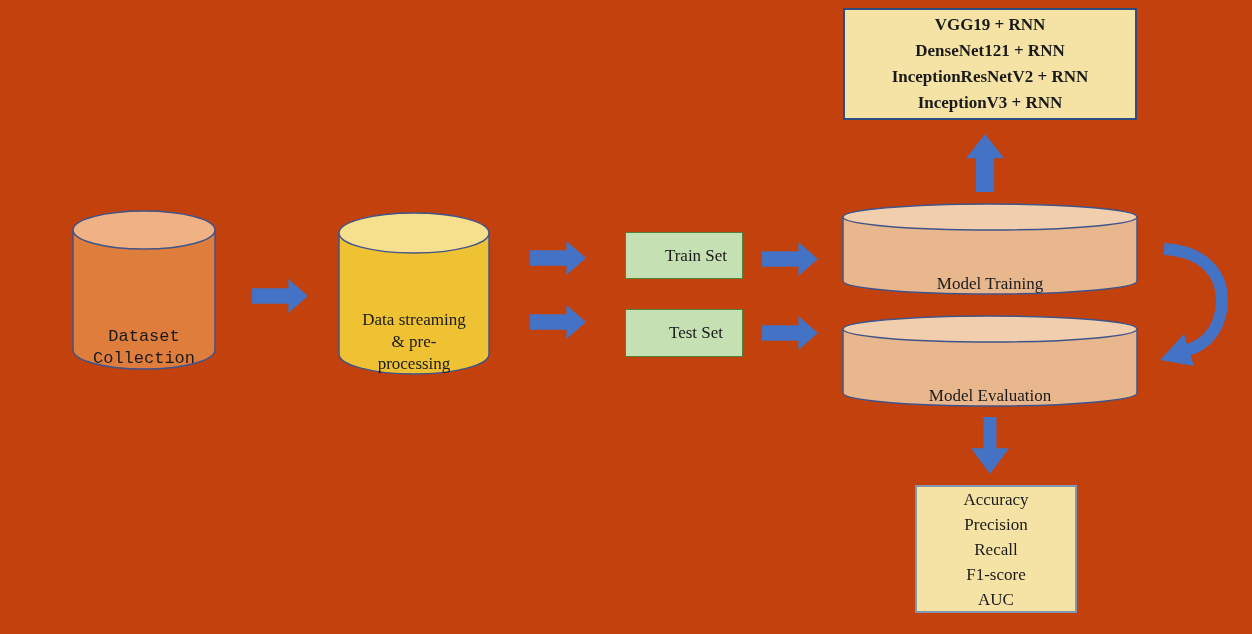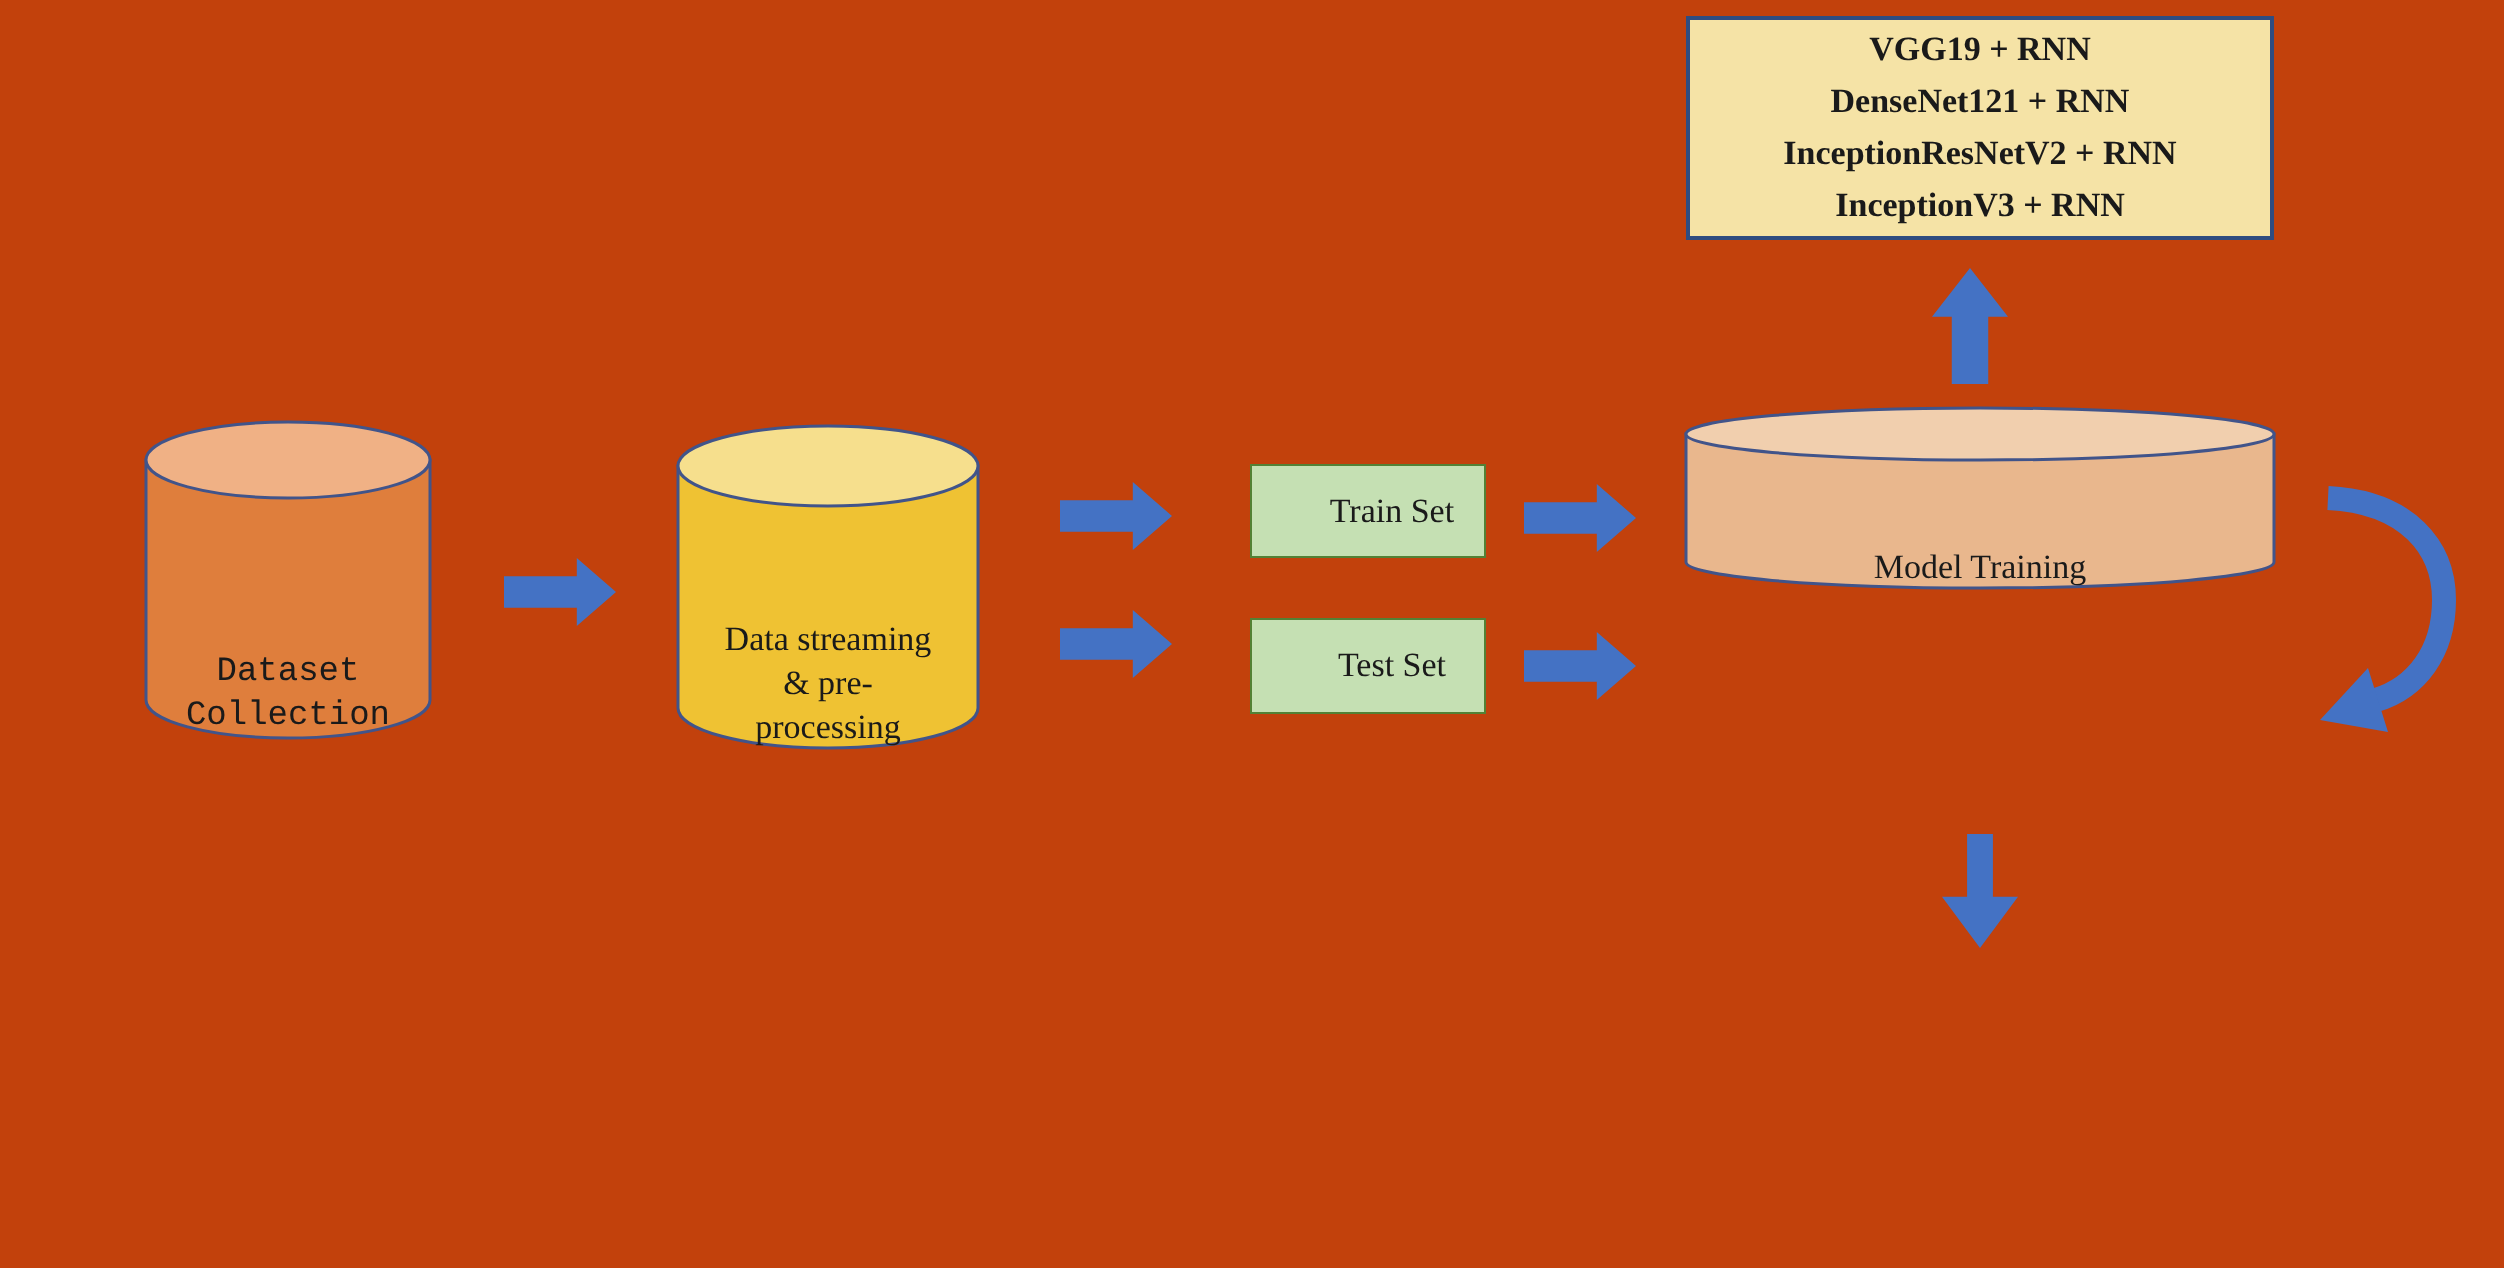--- a/index.html
+++ b/index.html
@@ -110,17 +110,33 @@
     <div class="cyl-label" style="padding-top:14px;">
       <div>Model Training</div>
     </div>
   </div>
 
   <svg class="abs curved-arrow" width="84" height="126" viewBox="0 0 84 126">
     <path d="M 12 9 C 52 11 70 34 70 60 C 70 86 56 104 36 110" fill="none" stroke-width="12" style="stroke: rgb(68, 114, 196);"></path>
     <polygon points="8,120 32,94 42,126" style="fill: rgb(68, 114, 196);"></polygon>
   </svg>
 
+  <div class="cyl" style="left:842px; top:315px; width:296px; height:92px;">
+    <svg width="296" height="92" viewBox="0 0 296 92">
+      <path d="M1,14 V78 A147,13 0 0 0 295,78 V14 Z" stroke-width="1.5" style="fill: rgb(233, 183, 141); stroke: rgb(65, 84, 138);"></path>
+      <ellipse cx="148" cy="14" rx="147" ry="13" stroke-width="1.5" style="fill: rgb(241, 207, 174); stroke: rgb(65, 84, 138);"></ellipse>
+    </svg>
+    <div class="cyl-label" style="padding-top:14px;">
+      <div>Model Evaluation</div>
+    </div>
+  </div>
 
   <div class="arrow arrow-down" style="background: rgb(68, 114, 196);"></div>
 
+  <div class="box metrics-box" style="background: rgb(245, 227, 166); border-color: rgb(132, 150, 176); color: rgb(26, 26, 26);">
+    <div>Accuracy</div>
+    <div>Precision</div>
+    <div>Recall</div>
+    <div>F1-score</div>
+    <div>AUC</div>
+  </div>
 
 </div>
 
 </body></html>

